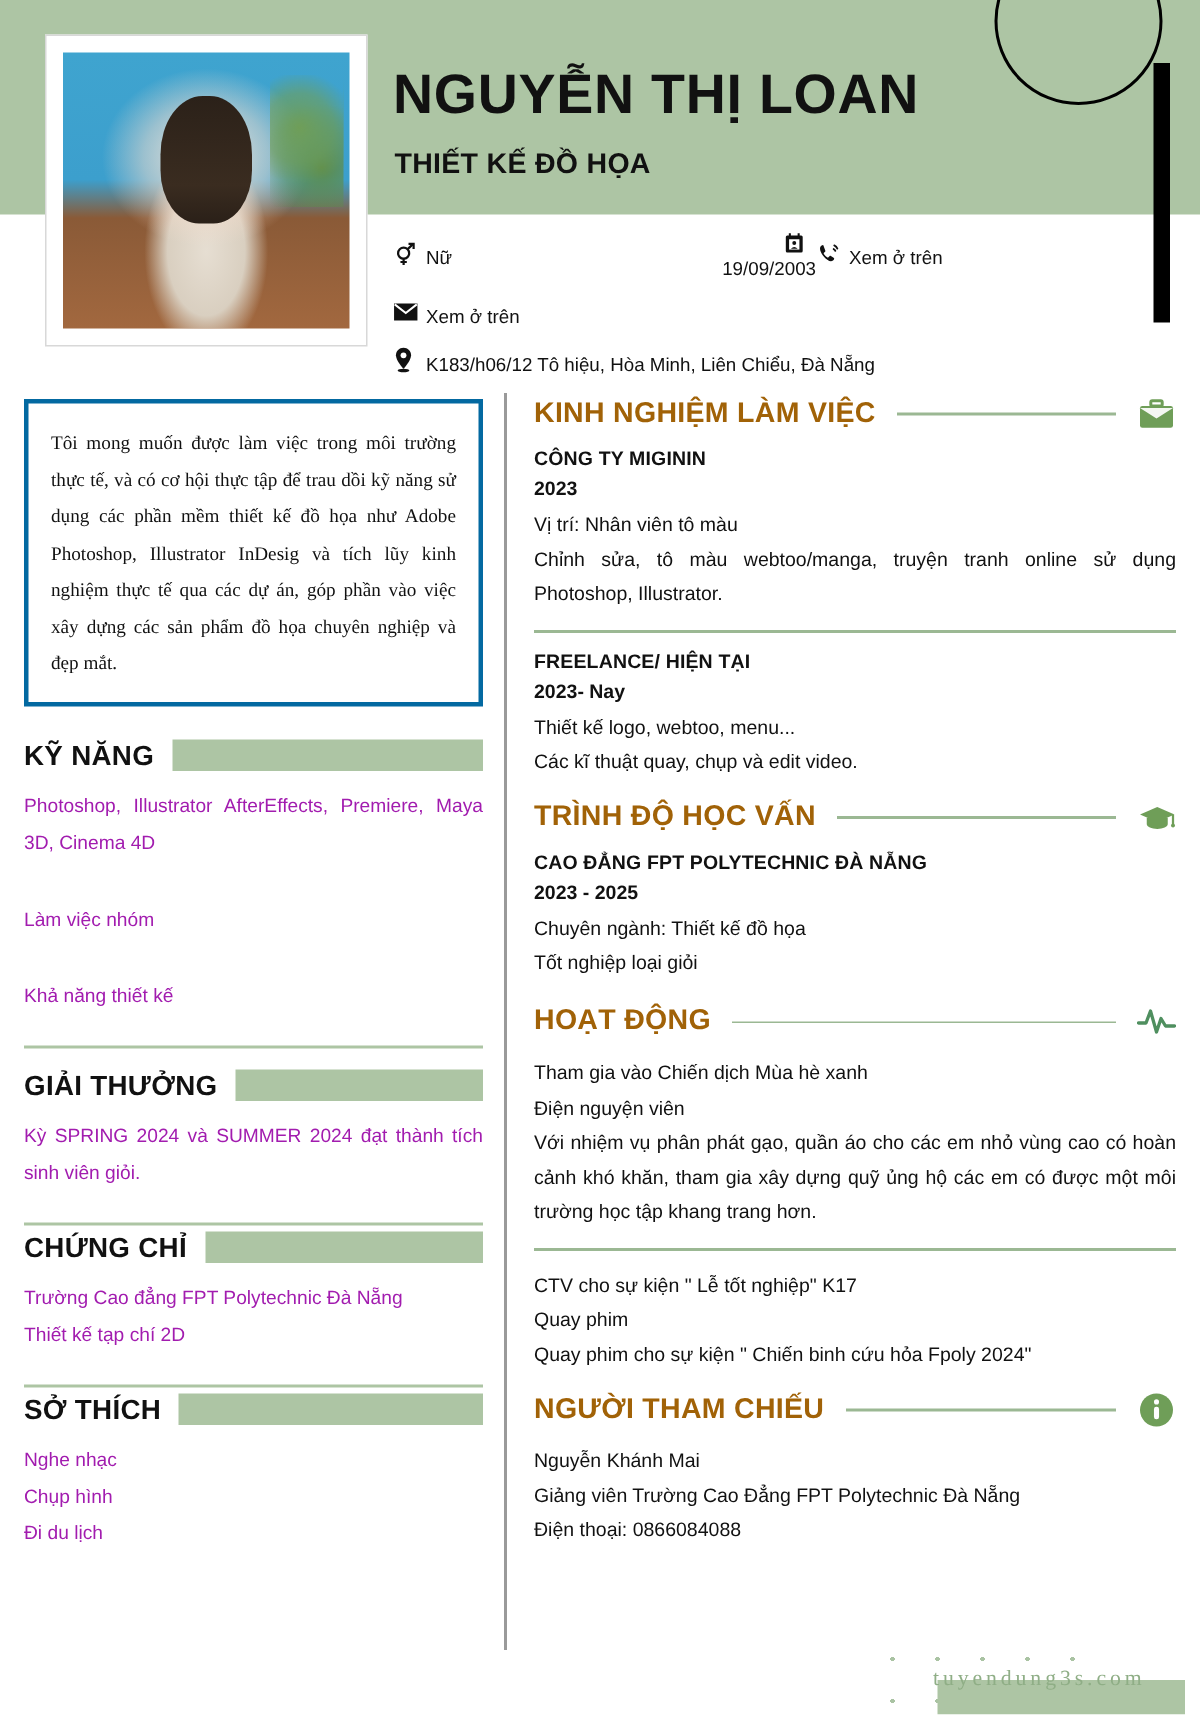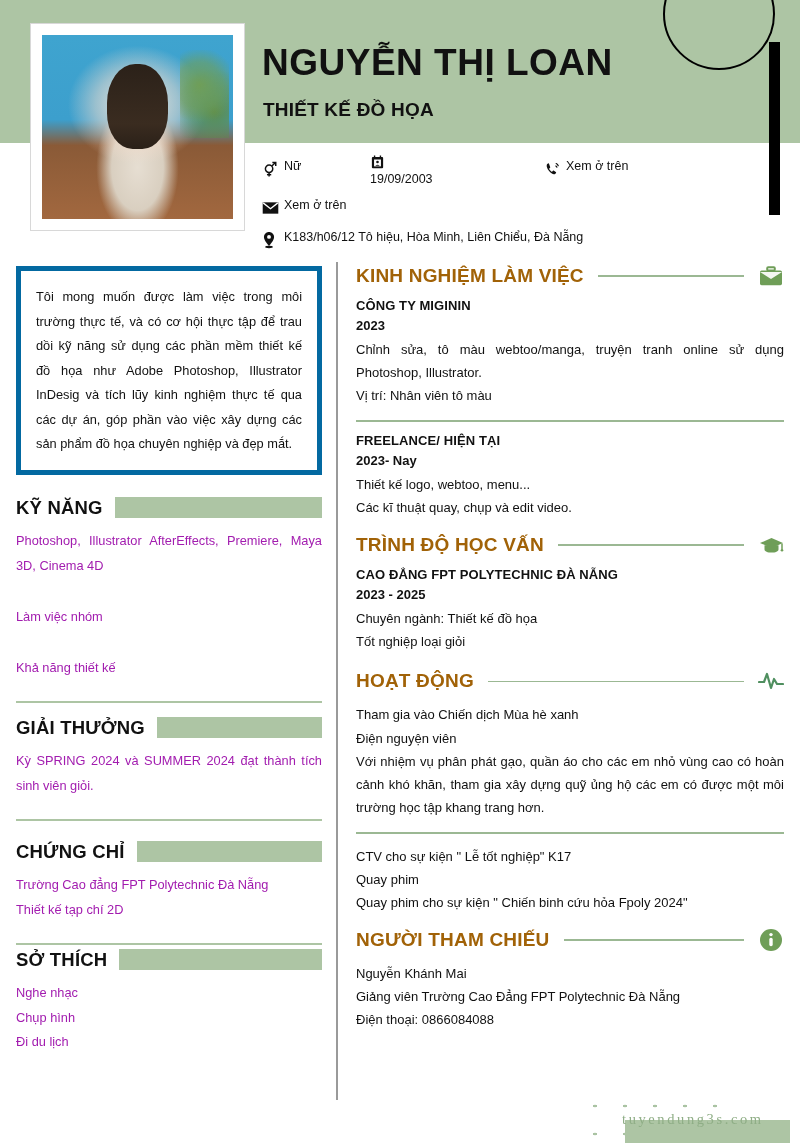--- a/index.html
+++ b/index.html
@@ -62,41 +62,41 @@
     line-height: 1.05;
   }
   .job-title {
     position: absolute; left: 263px; top: 99px;
     font-size: 19px; font-weight: bold; letter-spacing: 0.2px; color: #111;
   }
 
   
   .contact { position: absolute; left: 262px; top: 152px; width: 515px; }
   .contact-row { display: flex; align-items: center; margin-bottom: 12px; }
-  .ci { display: flex; align-items: flex-start; }
+  .ci { display: flex; align-items: flex-end; }
   .ci .glyph {
     width: 22px; height: 20px; display: flex; align-items: center;
     justify-content: flex-start; flex: none;
   }
   .ci .txt { font-size: 12.5px; color: #111; white-space: nowrap; }
   .c-gender { width: 108px; }
   .c-dob { width: 174px; flex-direction: column; }
 
   
   .col-left { position: absolute; left: 16px; top: 266px; width: 306px; }
   .divider-v {
     position: absolute; left: 336px; top: 262px;
     width: 2px; height: 838px; background: #9a9a9a;
   }
   .col-right { position: absolute; left: 356px; top: 264px; width: 428px; }
 
   
   .objective {
-    border: 5px solid #0369a1; padding: 14px 15px 13px 15px;
-    font-size: 12.8px; line-height: 1.92; text-align: justify; color: #111;
+    border: 3px solid #0369a1; padding: 14px 15px 13px 15px;
+    font-size: 12.8px; line-height: 1.92; text-align: justify; color: #111; font-family: Liberation Serif, serif;
   }
 
   
   .l-sec { margin-top: 22px; }
   .l-head { display: flex; align-items: center; gap: 12px; }
   .l-head-text {
     font-size: 18.5px; font-weight: bold; letter-spacing: 0.2px;
     color: #111; white-space: nowrap;
   }
   .l-head-bar { flex: 1; height: 21px; background: #adc5a4; }
@@ -236,21 +236,21 @@
     <div class="l-sec" style="margin-top:14px">
       <div class="l-head">
         <span class="l-head-text">GIẢI THƯỞNG</span>
         <span class="l-head-bar"></span>
       </div>
       <div class="l-body justify">Kỳ SPRING 2024 và SUMMER 2024 đạt thành tích sinh viên giỏi.</div>
     </div>
 
     <div class="l-rule"></div>
 
-    <div class="l-sec" style="margin-top:20px">
+    <div class="l-sec" style="margin-top:4px">
       <div class="l-head">
         <span class="l-head-text">CHỨNG CHỈ</span>
         <span class="l-head-bar"></span>
       </div>
       <div class="l-body">Trường Cao đẳng FPT Polytechnic Đà Nẵng</div>
       <div class="l-body" style="margin-top:0">Thiết kế tạp chí 2D</div>
     </div>
 
     <div class="l-rule"></div>
 
@@ -275,22 +275,22 @@
           <svg width="24" height="21" viewBox="0 0 24 21">
             <rect x="8.2" y="1.2" width="7.6" height="3.4" rx="1" fill="none" stroke="#6f9e58" stroke-width="2"></rect>
             <rect x="1" y="4.6" width="22" height="14.6" rx="1.6" fill="#6f9e58"></rect>
             <path d="M1 6 L12 13 L23 6" fill="#fff" opacity="0.92"></path>
           </svg>
         </span>
       </div>
       <div class="r-block">
         <div class="r-org">CÔNG TY MIGININ</div>
         <div class="r-date">2023</div>
+        <div class="r-line">Vị trí: Nhân viên tô màu</div>
         <div class="r-line justify">Chỉnh sửa, tô màu webtoo/manga, truyện tranh online sử dụng Photoshop, Illustrator.</div>
-        <div class="r-line">Vị trí: Nhân viên tô màu</div>
       </div>
       <div class="r-rule"></div>
       <div class="r-block">
         <div class="r-org">FREELANCE/ HIỆN TẠI</div>
         <div class="r-date">2023- Nay</div>
         <div class="r-line">Thiết kế logo, webtoo, menu...</div>
         <div class="r-line">Các kĩ thuật quay, chụp và edit video.</div>
       </div>
     </div>
 

